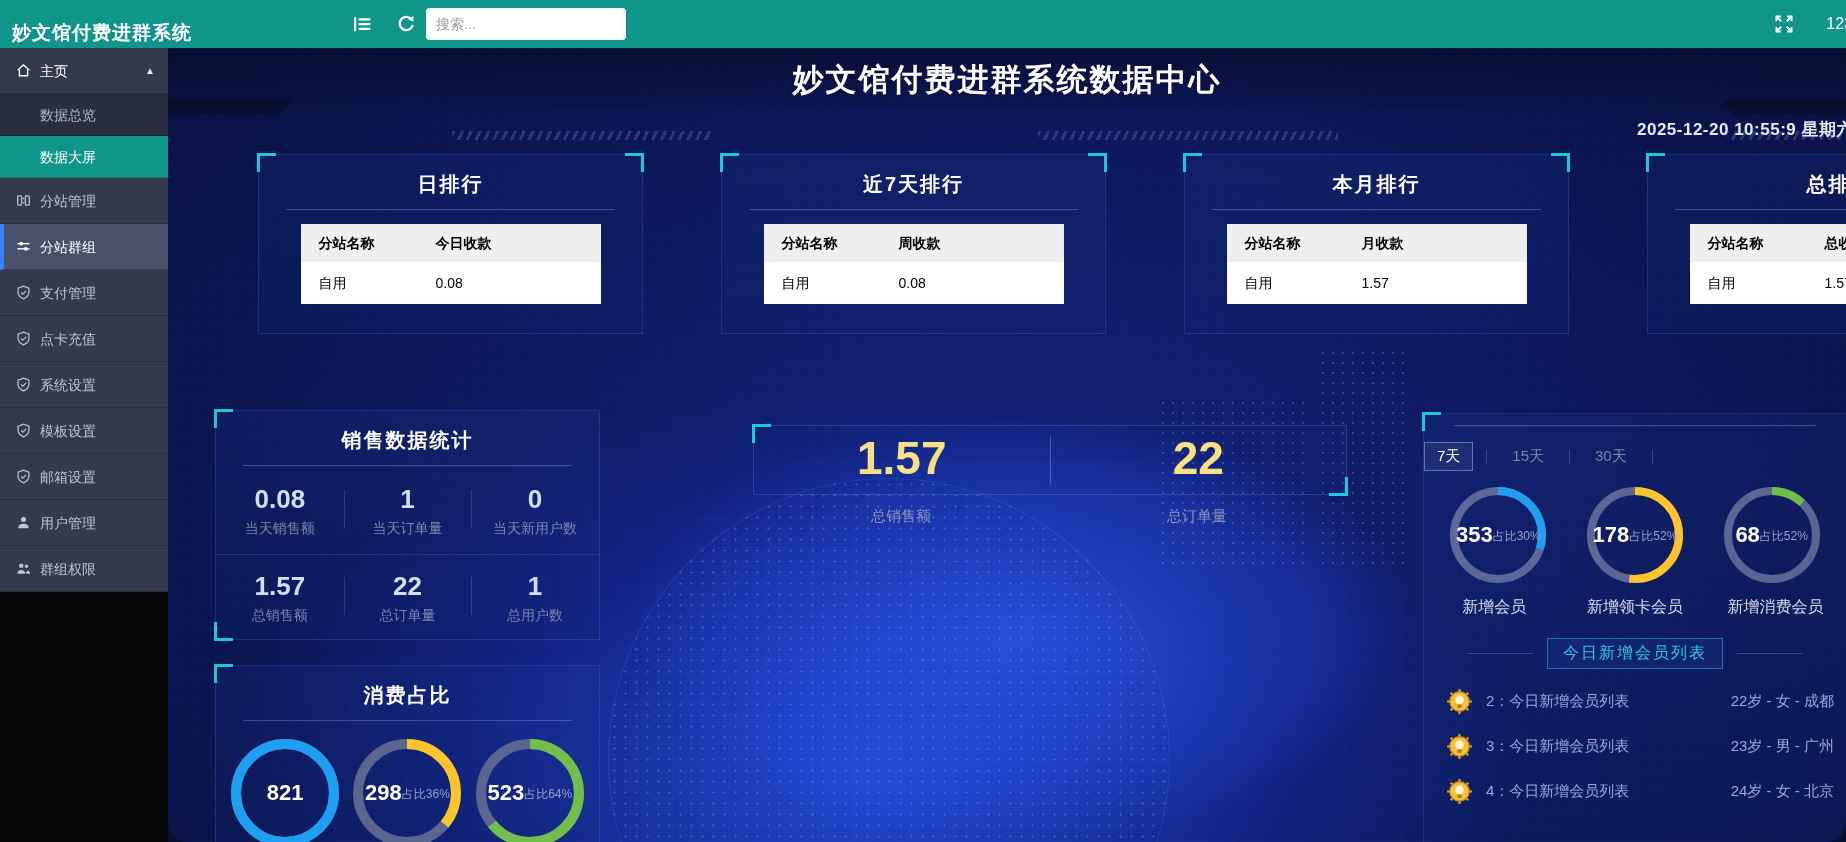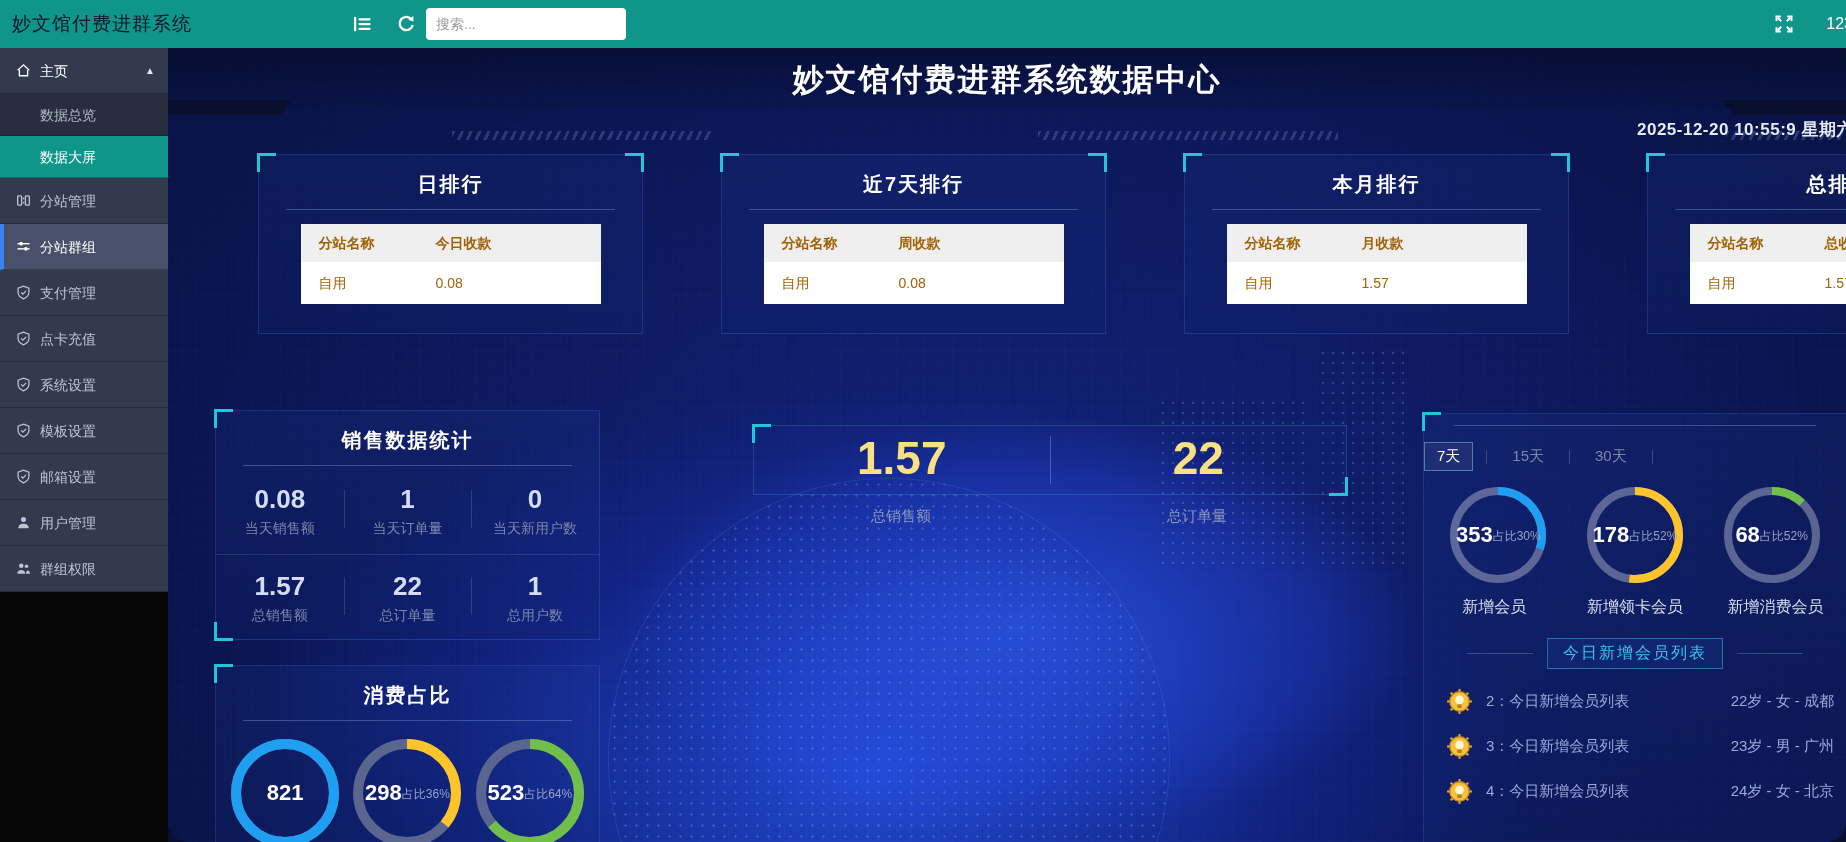--- a/index.html
+++ b/index.html
@@ -1,21 +1,21 @@
 <!DOCTYPE html>
 <html><head>
 <meta charset="utf-8">
 <style>
   html,body{margin:0;padding:0;width:1846px;height:842px;overflow:hidden;
     font-family:"Liberation Sans","DejaVu Sans",sans-serif;background:#06102e;}
   .app{position:relative;width:1846px;height:842px;}
 
   
   .topbar{position:absolute;left:0;top:0;width:100%;height:48px;background:#0f9589;z-index:30;}
-  .app-title{position:absolute;left:12px;top:0;line-height:48px;color:#0f172a;font-size:19px;font-weight:normal;letter-spacing:1px;}
+  .app-title{position:absolute;left:12px;top:9px;line-height:48px;color:#ffffff;font-size:19px;font-weight:bold;letter-spacing:1px;}
   .hdr-icon{position:absolute;top:14px;width:20px;height:20px;color:#fff;cursor:pointer;}
   .hdr-icon svg{width:20px;height:20px;display:block;}
   .icon-menu{left:352px;}
   .icon-refresh{left:396px;}
   .icon-full{right:52px;}
   .search-wrap{position:absolute;left:426px;top:8px;width:200px;height:32px;background:#fff;border-radius:4px;}
   .search-wrap input{width:100%;height:100%;border:0;outline:0;background:transparent;padding:0 10px;font-size:14px;color:#333;box-sizing:border-box;font-family:inherit;}
   .search-wrap input::placeholder{color:#9a9a9a;}
   .hdr-user{position:absolute;right:-7px;top:0;line-height:48px;color:#fff;font-size:16px;}
 
@@ -64,21 +64,21 @@
   .corner.tl{left:-2px;top:-2px;border-left:3px solid #1fc8d8;border-top:3px solid #1fc8d8;}
   .corner.tr{right:-2px;top:-2px;border-right:3px solid #1fc8d8;border-top:3px solid #1fc8d8;}
   .corner.bl{left:-2px;bottom:-2px;border-left:3px solid #1fc8d8;border-bottom:3px solid #1fc8d8;}
   .corner.br{right:-2px;bottom:-2px;border-right:3px solid #1fc8d8;border-bottom:3px solid #1fc8d8;}
   .p-title{margin-top:16px;text-align:center;color:#fff;font-size:20px;font-weight:bold;letter-spacing:2px;}
   .p-underline{width:86%;height:1px;margin:11px auto 0;background:rgba(150,175,235,.35);}
 
   
   .rankings{position:absolute;left:47px;top:106px;display:flex;gap:35px;}
   .rank-panel{position:relative;width:385px;height:180px;box-sizing:border-box;background:linear-gradient(180deg, rgba(32,64,160,.16), rgba(14,34,110,.26));border:1px solid rgba(84,140,255,.20);margin-left:43px;}
-  .rank-table{width:300px;margin:14px auto 0;font-size:14px;color:#a16207;}
+  .rank-table{width:300px;margin:14px auto 0;font-size:14px;color:#000000;}
   .rank-table .thead{display:flex;background:#efefef;height:38px;line-height:38px;font-weight:bold;}
   .rank-table .trow{display:flex;background:#fff;height:42px;line-height:42px;}
   .rank-table .c1{width:45%;padding-left:18px;box-sizing:border-box;}
   .rank-table .c2{width:55%;}
 
   
   .sales{left:47px;top:362px;width:385px;height:230px;}
   .stat-row{display:flex;margin-top:18px;}
   .stat-row + .stat-row{border-top:1px solid rgba(150,170,230,.18);padding-top:16px;margin-top:16px;}
   .stat-cell{position:relative;width:33.33%;text-align:center;}

